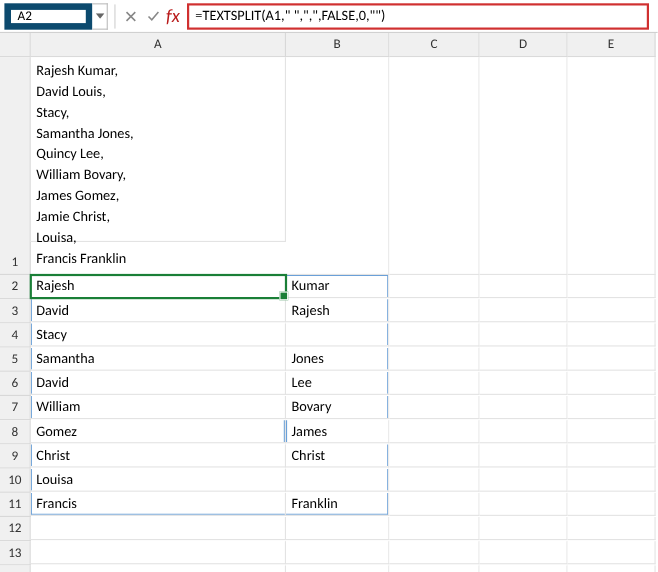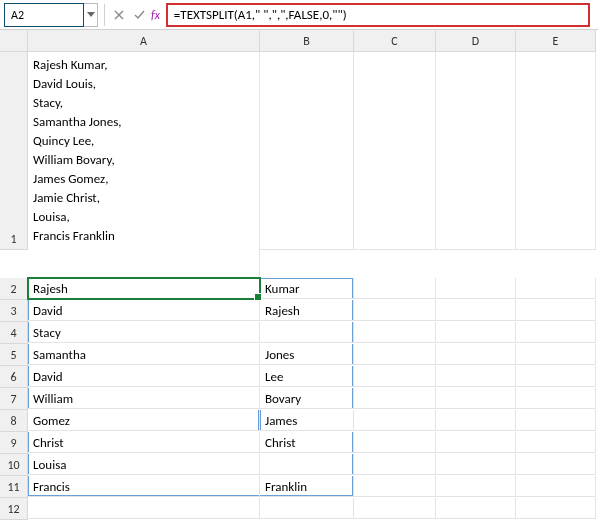--- a/index.html
+++ b/index.html
@@ -17,21 +17,21 @@
     display: flex;
     align-items: center;
     height: 30px;
     border-bottom: 1px solid #d0d0d0;
     background: #fff;
     padding: 2px 4px;
   }
   .name-box {
     width: 80px;
     height: 24px;
-    border: 1px solid #0c4a6e;
+    border: 6px solid #0c4a6e;
     background: #fff;
     display: flex;
     align-items: center;
     padding: 0 6px;
     font-size: 12px;
   }
   .name-box .nb-text { flex: 1; }
   .name-box-dd {
     width: 14px;
     height: 24px;
@@ -52,22 +52,22 @@
     width: 20px;
     height: 22px;
     display: flex;
     align-items: center;
     justify-content: center;
     color: #777;
     font-size: 12px;
   }
   .fx {
     font-style: italic;
-    font-size: 12px;
-    color: #a21caf;
+    font-size: 17px;
+    color: #b91c1c;
     margin: 0 6px 0 2px;
   }
   .formula-input {
     flex: 1;
     height: 24px;
     padding: 0 6px;
     font-size: 13px;
     display: flex;
     align-items: center;
     border: 2px solid #d03030;
@@ -101,21 +101,21 @@
     border-bottom: 1px solid #e3e3e3;
     padding: 0 5px;
     height: 21px;
     display: flex;
     align-items: center;
     background: #fff;
     position: relative;
     white-space: nowrap;
   }
   .row1A {
-    height: 226px;
+    height: 168px;
     align-items: flex-start;
     padding-top: 3px;
     line-height: 19px;
     white-space: pre-line;
   }
   .row1hdr {
     height: 198px;
     align-items: flex-end;
     padding-bottom: 3px;
   }

